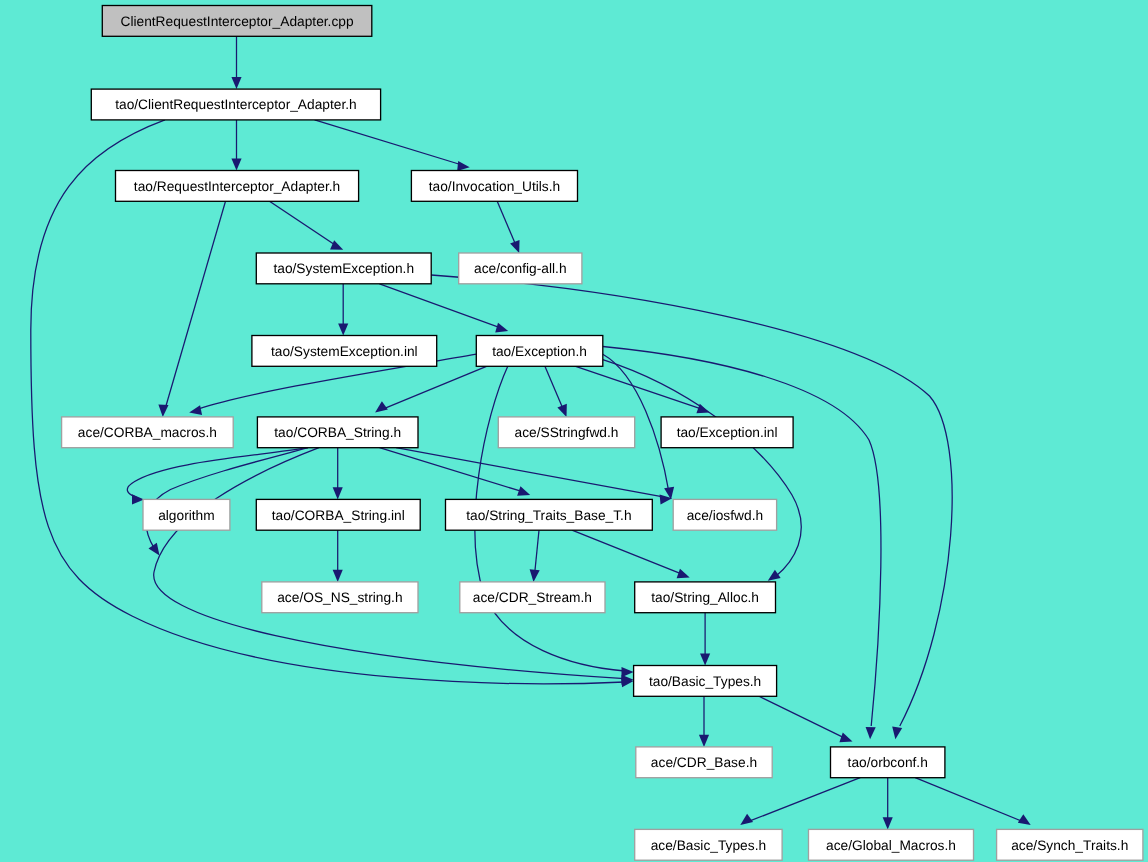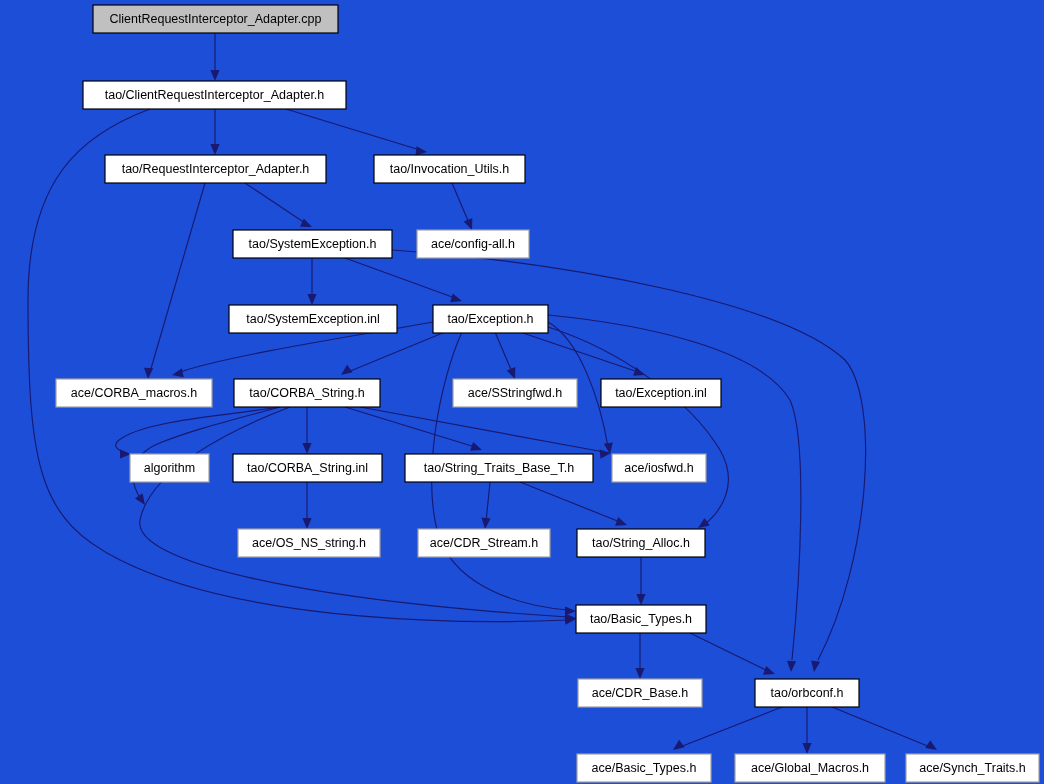--- a/index.html
+++ b/index.html
@@ -7,21 +7,21 @@
     padding: 0;
     background: #ffffff;
   }
   body {
     font-family: "Liberation Sans", sans-serif;
   }
   #graph-root {
     position: relative;
     width: 1044px;
     height: 784px;
-    background: #1d4ed8;
+    background: #5eead4;
     overflow: hidden;
   }
   svg#dep-graph {
     display: block;
     width: 1044px;
     height: 784px;
   }
   .node-box {
     fill: #ffffff;
     stroke: #000000;

